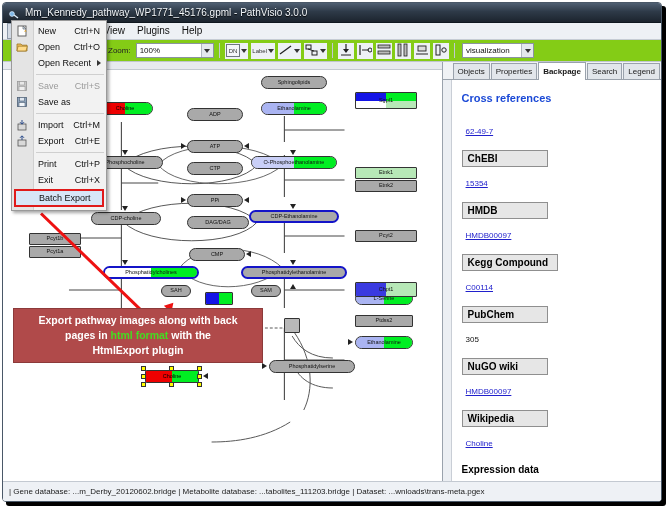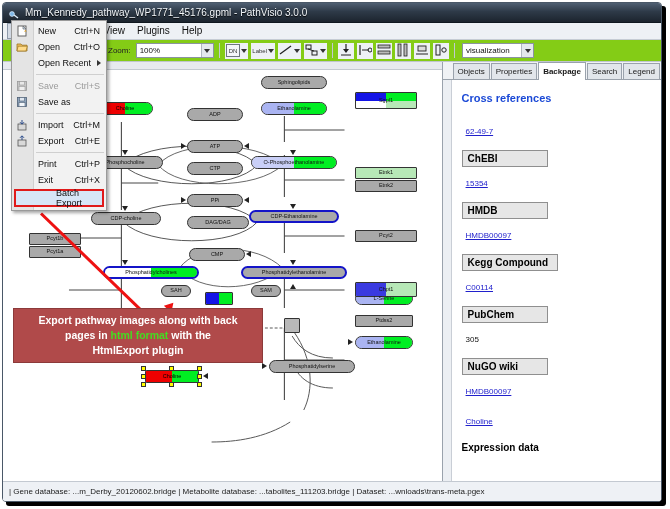--- a/index.html
+++ b/index.html
@@ -287,21 +287,21 @@
     width: 12px; height: 12px;
   }
   .dd-sep {
     height: 1px; background: #cfcfcf; margin: 3px 2px 3px 24px;
   }
   .dd-item.highlight {
     background: #d7e6f7;
     border: 2px solid #e01a1a;
     height: 18px;
     margin: 1px 2px;
-    padding-left: 40px;
+    padding-left: 23px;
   }
   
   .node {
     position: absolute;
     display: flex; align-items: center; justify-content: center;
     font-size: 5.5px;
     color: #111;
     text-align: center;
     line-height: 1;
     white-space: nowrap;
@@ -811,20 +811,21 @@
             <div class="xref-head">PubChem</div>
             <span class="xref-val plain">305</span>
           </div>
 
           <div class="xref-group">
             <div class="xref-head">NuGO wiki</div>
             <a class="xref-val">HMDB00097</a>
           </div>
 
           <div class="xref-group">
+            <div class="xref-head">Wikipedia</div>
             <a class="xref-val">Choline</a>
           </div>
 
           <div class="expr-title">Expression data</div>
         </div>
       </div>
     </div>
 
     <div class="statusbar">
       <span>| Gene database: ...m_Derby_20120602.bridge | Metabolite database: ...tabolites_111203.bridge | Dataset: ...wnloads\trans-meta.pgex</span>

